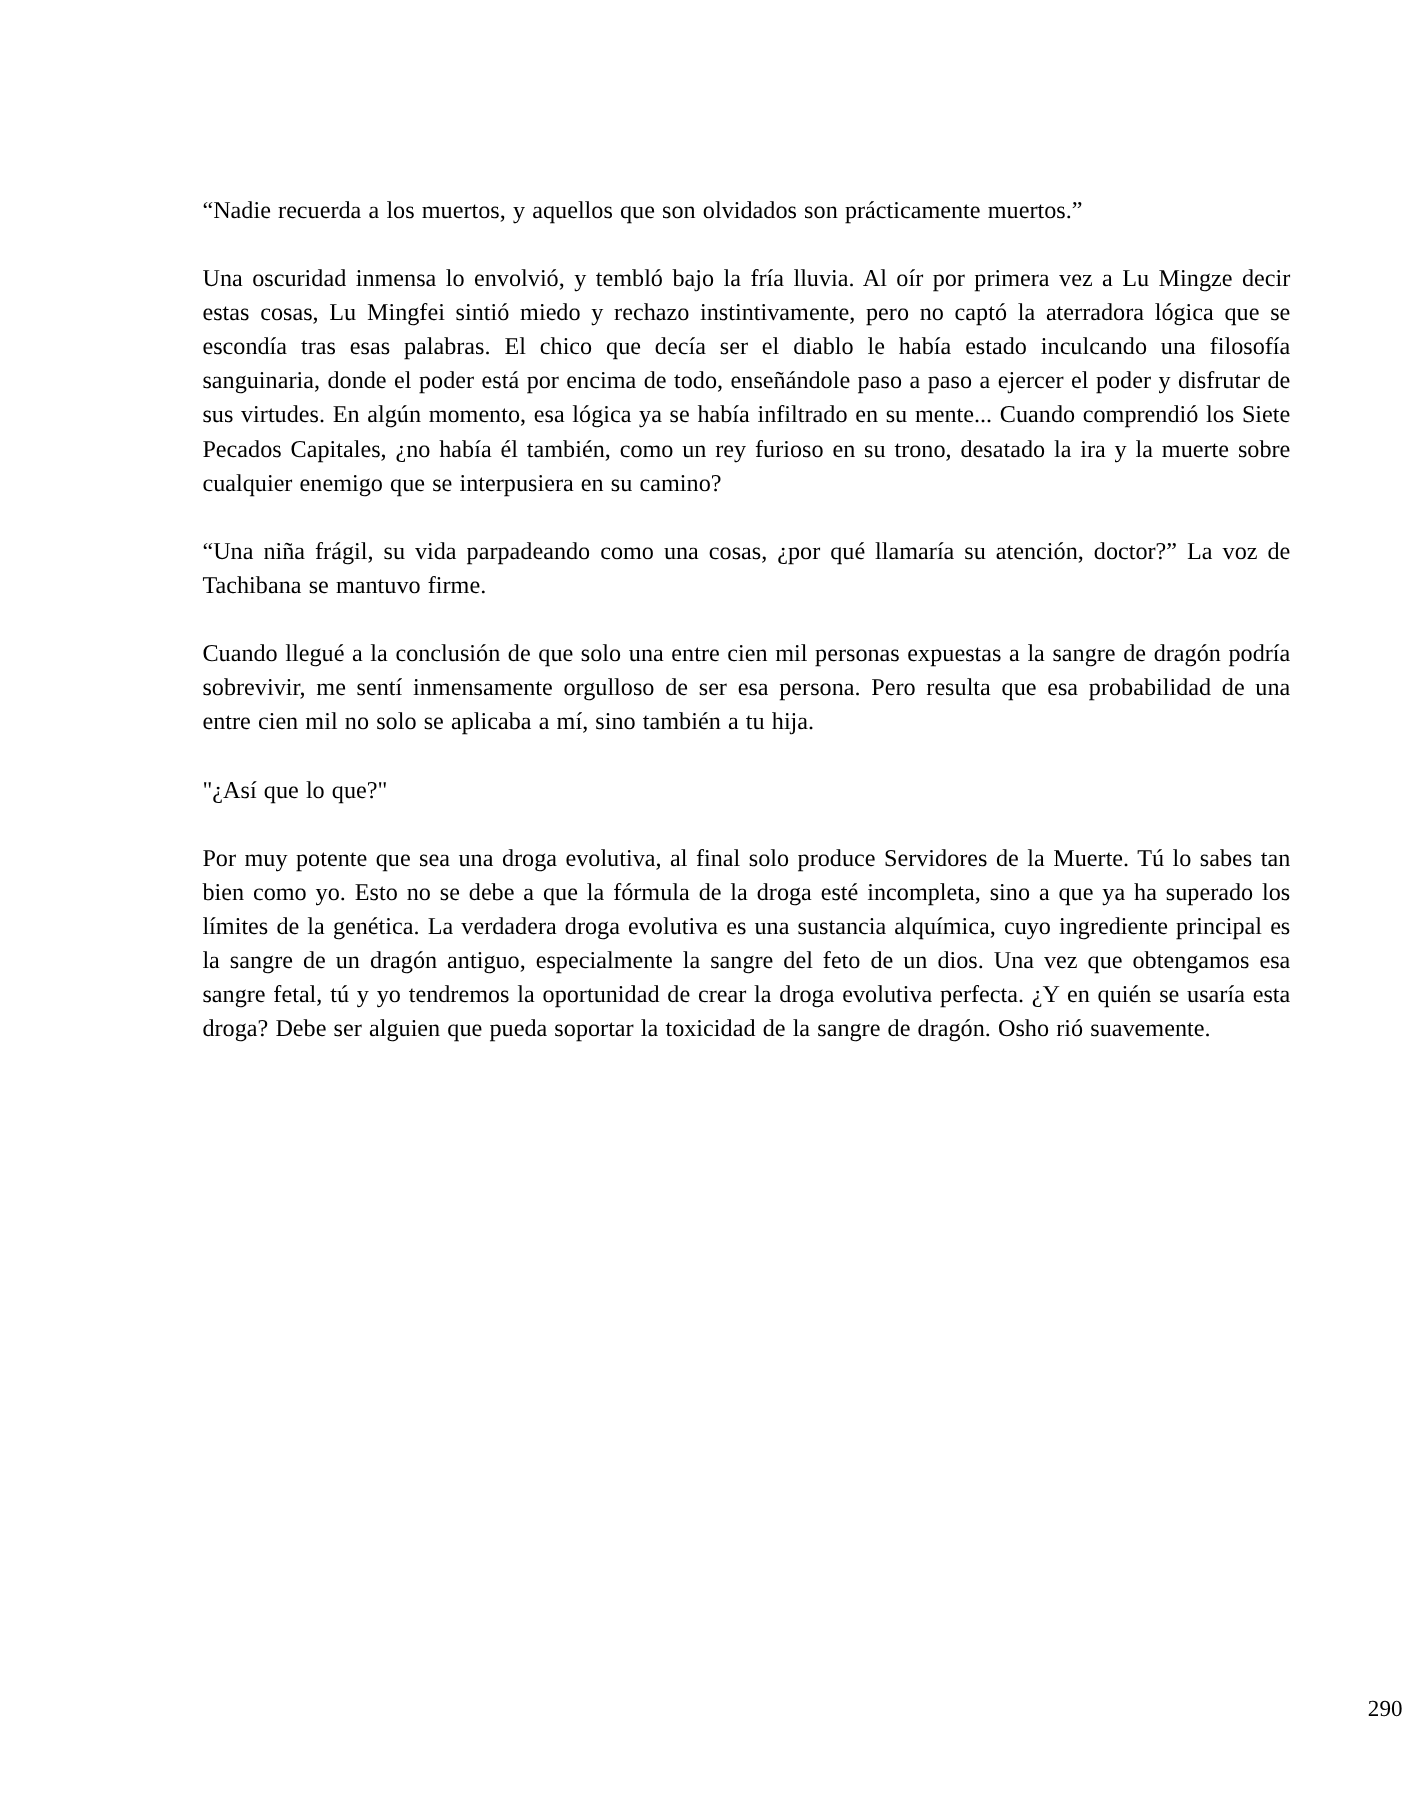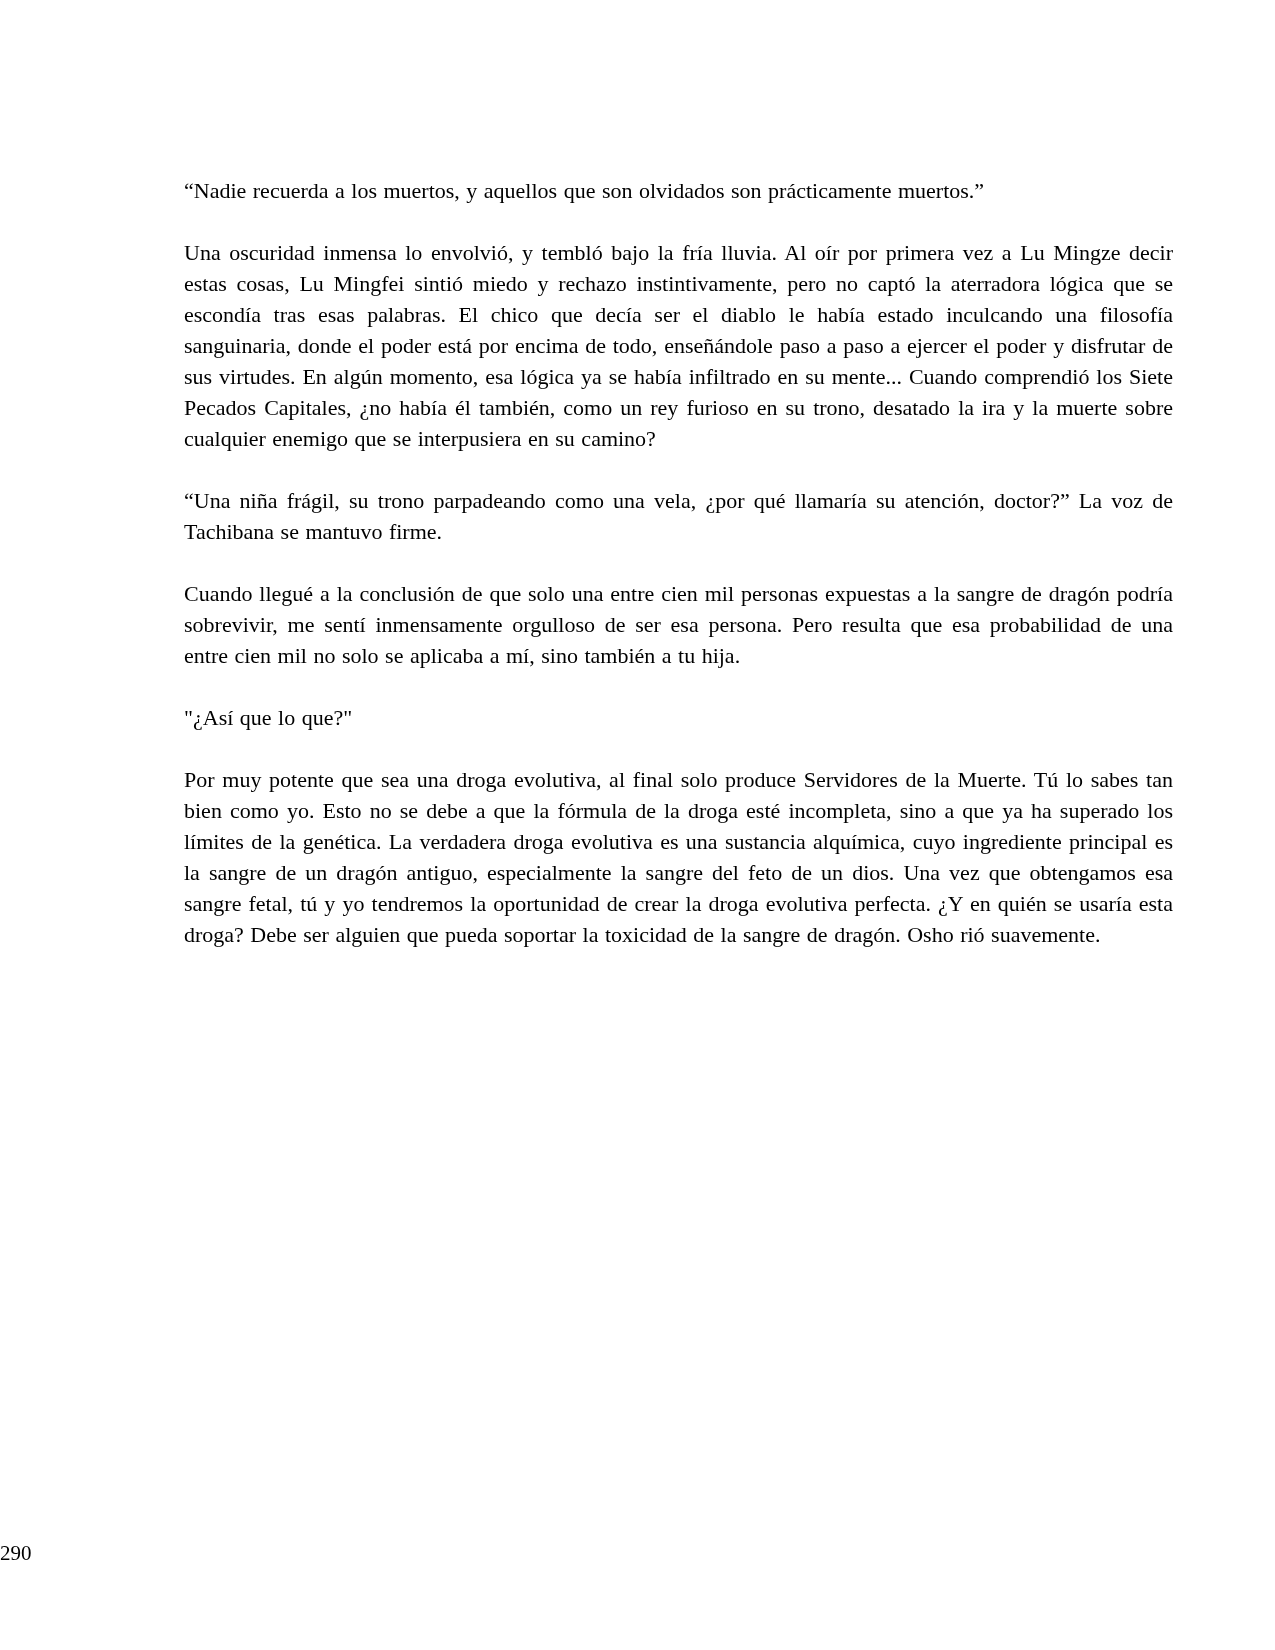--- a/index.html
+++ b/index.html
@@ -29,31 +29,31 @@
     line-height: 31px;
     text-align: justify;
     text-justify: inter-word;
     word-spacing: 1px;
   }
   .page-number {
     position: absolute;
     top: 1541px;
     left: 0;
     right: 0;
-    text-align: left;
+    text-align: right;
     font-size: 21px;
     line-height: 24px;
   }
 </style>
 </head>
 <body>
 
 <div class="page">
   <div class="content">
     <p>“Nadie recuerda a los muertos, y aquellos que son olvidados son prácticamente muertos.”</p>
     <p>Una oscuridad inmensa lo envolvió, y tembló bajo la fría lluvia. Al oír por primera vez a Lu Mingze decir estas cosas, Lu Mingfei sintió miedo y rechazo instintivamente, pero no captó la aterradora lógica que se escondía tras esas palabras. El chico que decía ser el diablo le había estado inculcando una filosofía sanguinaria, donde el poder está por encima de todo, enseñándole paso a paso a ejercer el poder y disfrutar de sus virtudes. En algún momento, esa lógica ya se había infiltrado en su mente... Cuando comprendió los Siete Pecados Capitales, ¿no había él también, como un rey furioso en su trono, desatado la ira y la muerte sobre cualquier enemigo que se interpusiera en su camino?</p>
-    <p>“Una niña frágil, su trono parpadeando como una vela, ¿por qué llamaría su atención, doctor?” La voz de Tachibana se mantuvo firme.</p>
+    <p>“Una niña frágil, su vida parpadeando como una cosas, ¿por qué llamaría su atención, doctor?” La voz de Tachibana se mantuvo firme.</p>
     <p>Cuando llegué a la conclusión de que solo una entre cien mil personas expuestas a la sangre de dragón podría sobrevivir, me sentí inmensamente orgulloso de ser esa persona. Pero resulta que esa probabilidad de una entre cien mil no solo se aplicaba a mí, sino también a tu hija.</p>
     <p>"¿Así que lo que?"</p>
     <p>Por muy potente que sea una droga evolutiva, al final solo produce Servidores de la Muerte. Tú lo sabes tan bien como yo. Esto no se debe a que la fórmula de la droga esté incompleta, sino a que ya ha superado los límites de la genética. La verdadera droga evolutiva es una sustancia alquímica, cuyo ingrediente principal es la sangre de un dragón antiguo, especialmente la sangre del feto de un dios. Una vez que obtengamos esa sangre fetal, tú y yo tendremos la oportunidad de crear la droga evolutiva perfecta. ¿Y en quién se usaría esta droga? Debe ser alguien que pueda soportar la toxicidad de la sangre de dragón. Osho rió suavemente.</p>
   </div>
   <div class="page-number">290</div>
 </div>
 
 </body></html>

